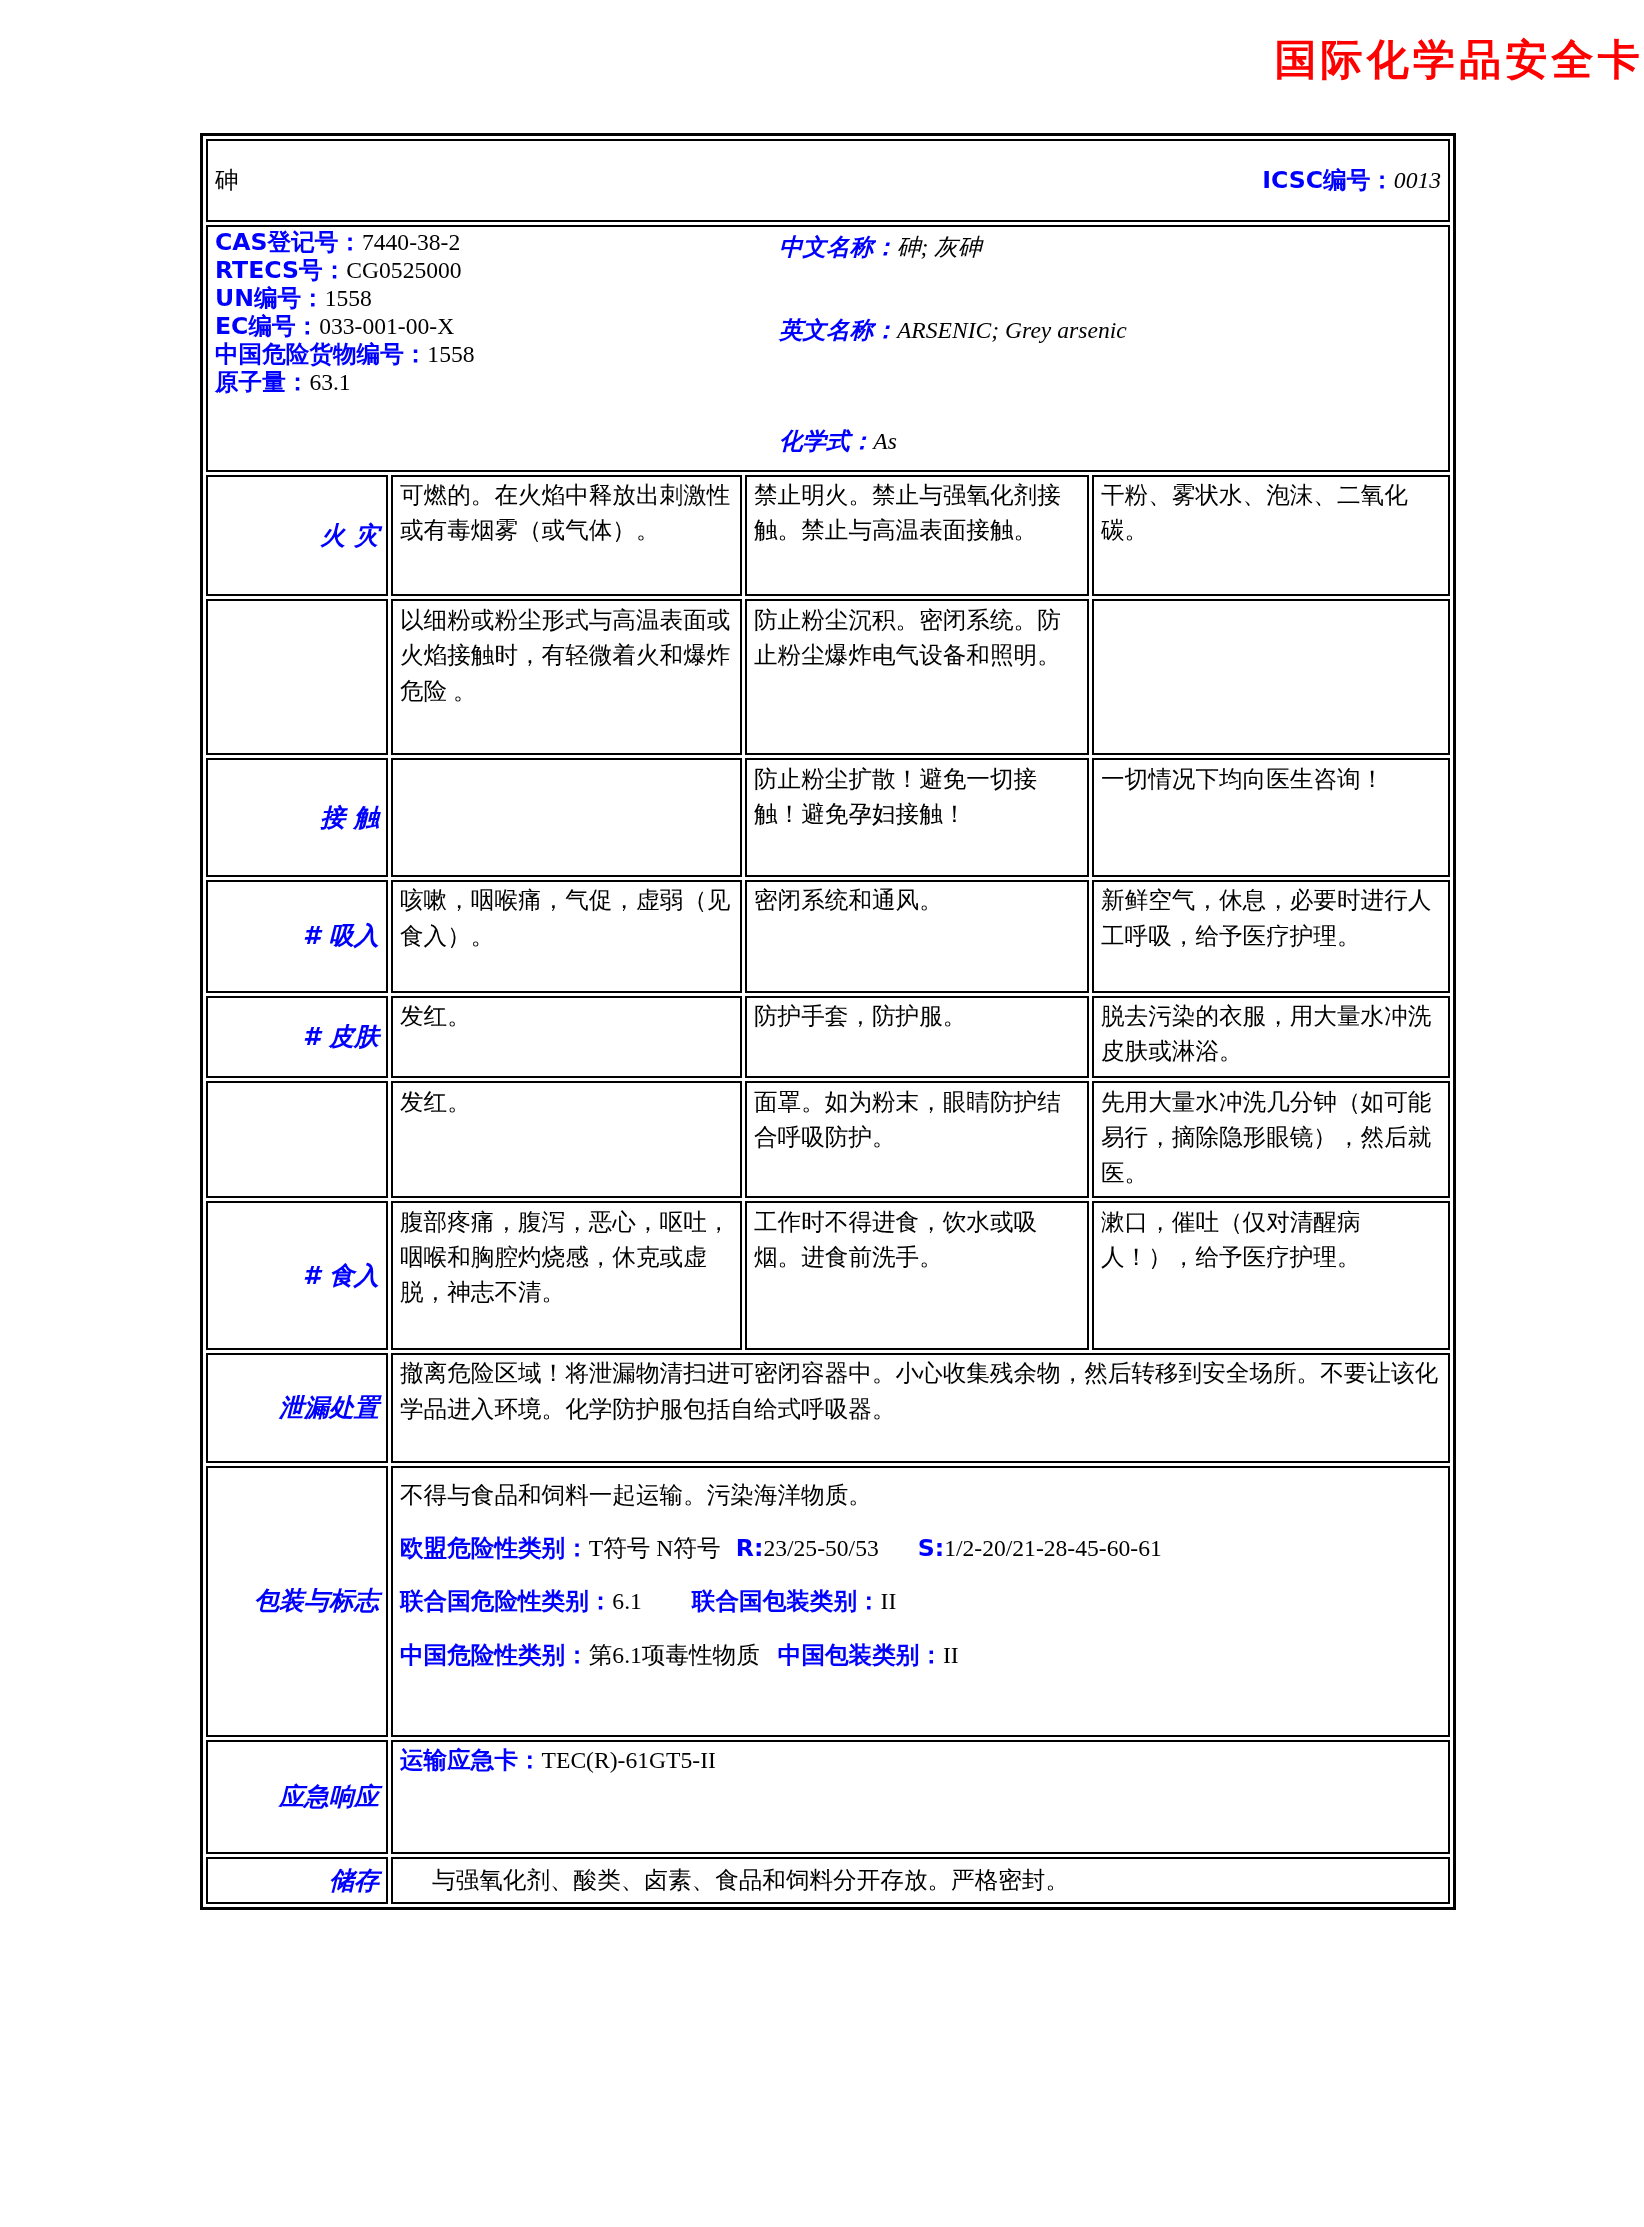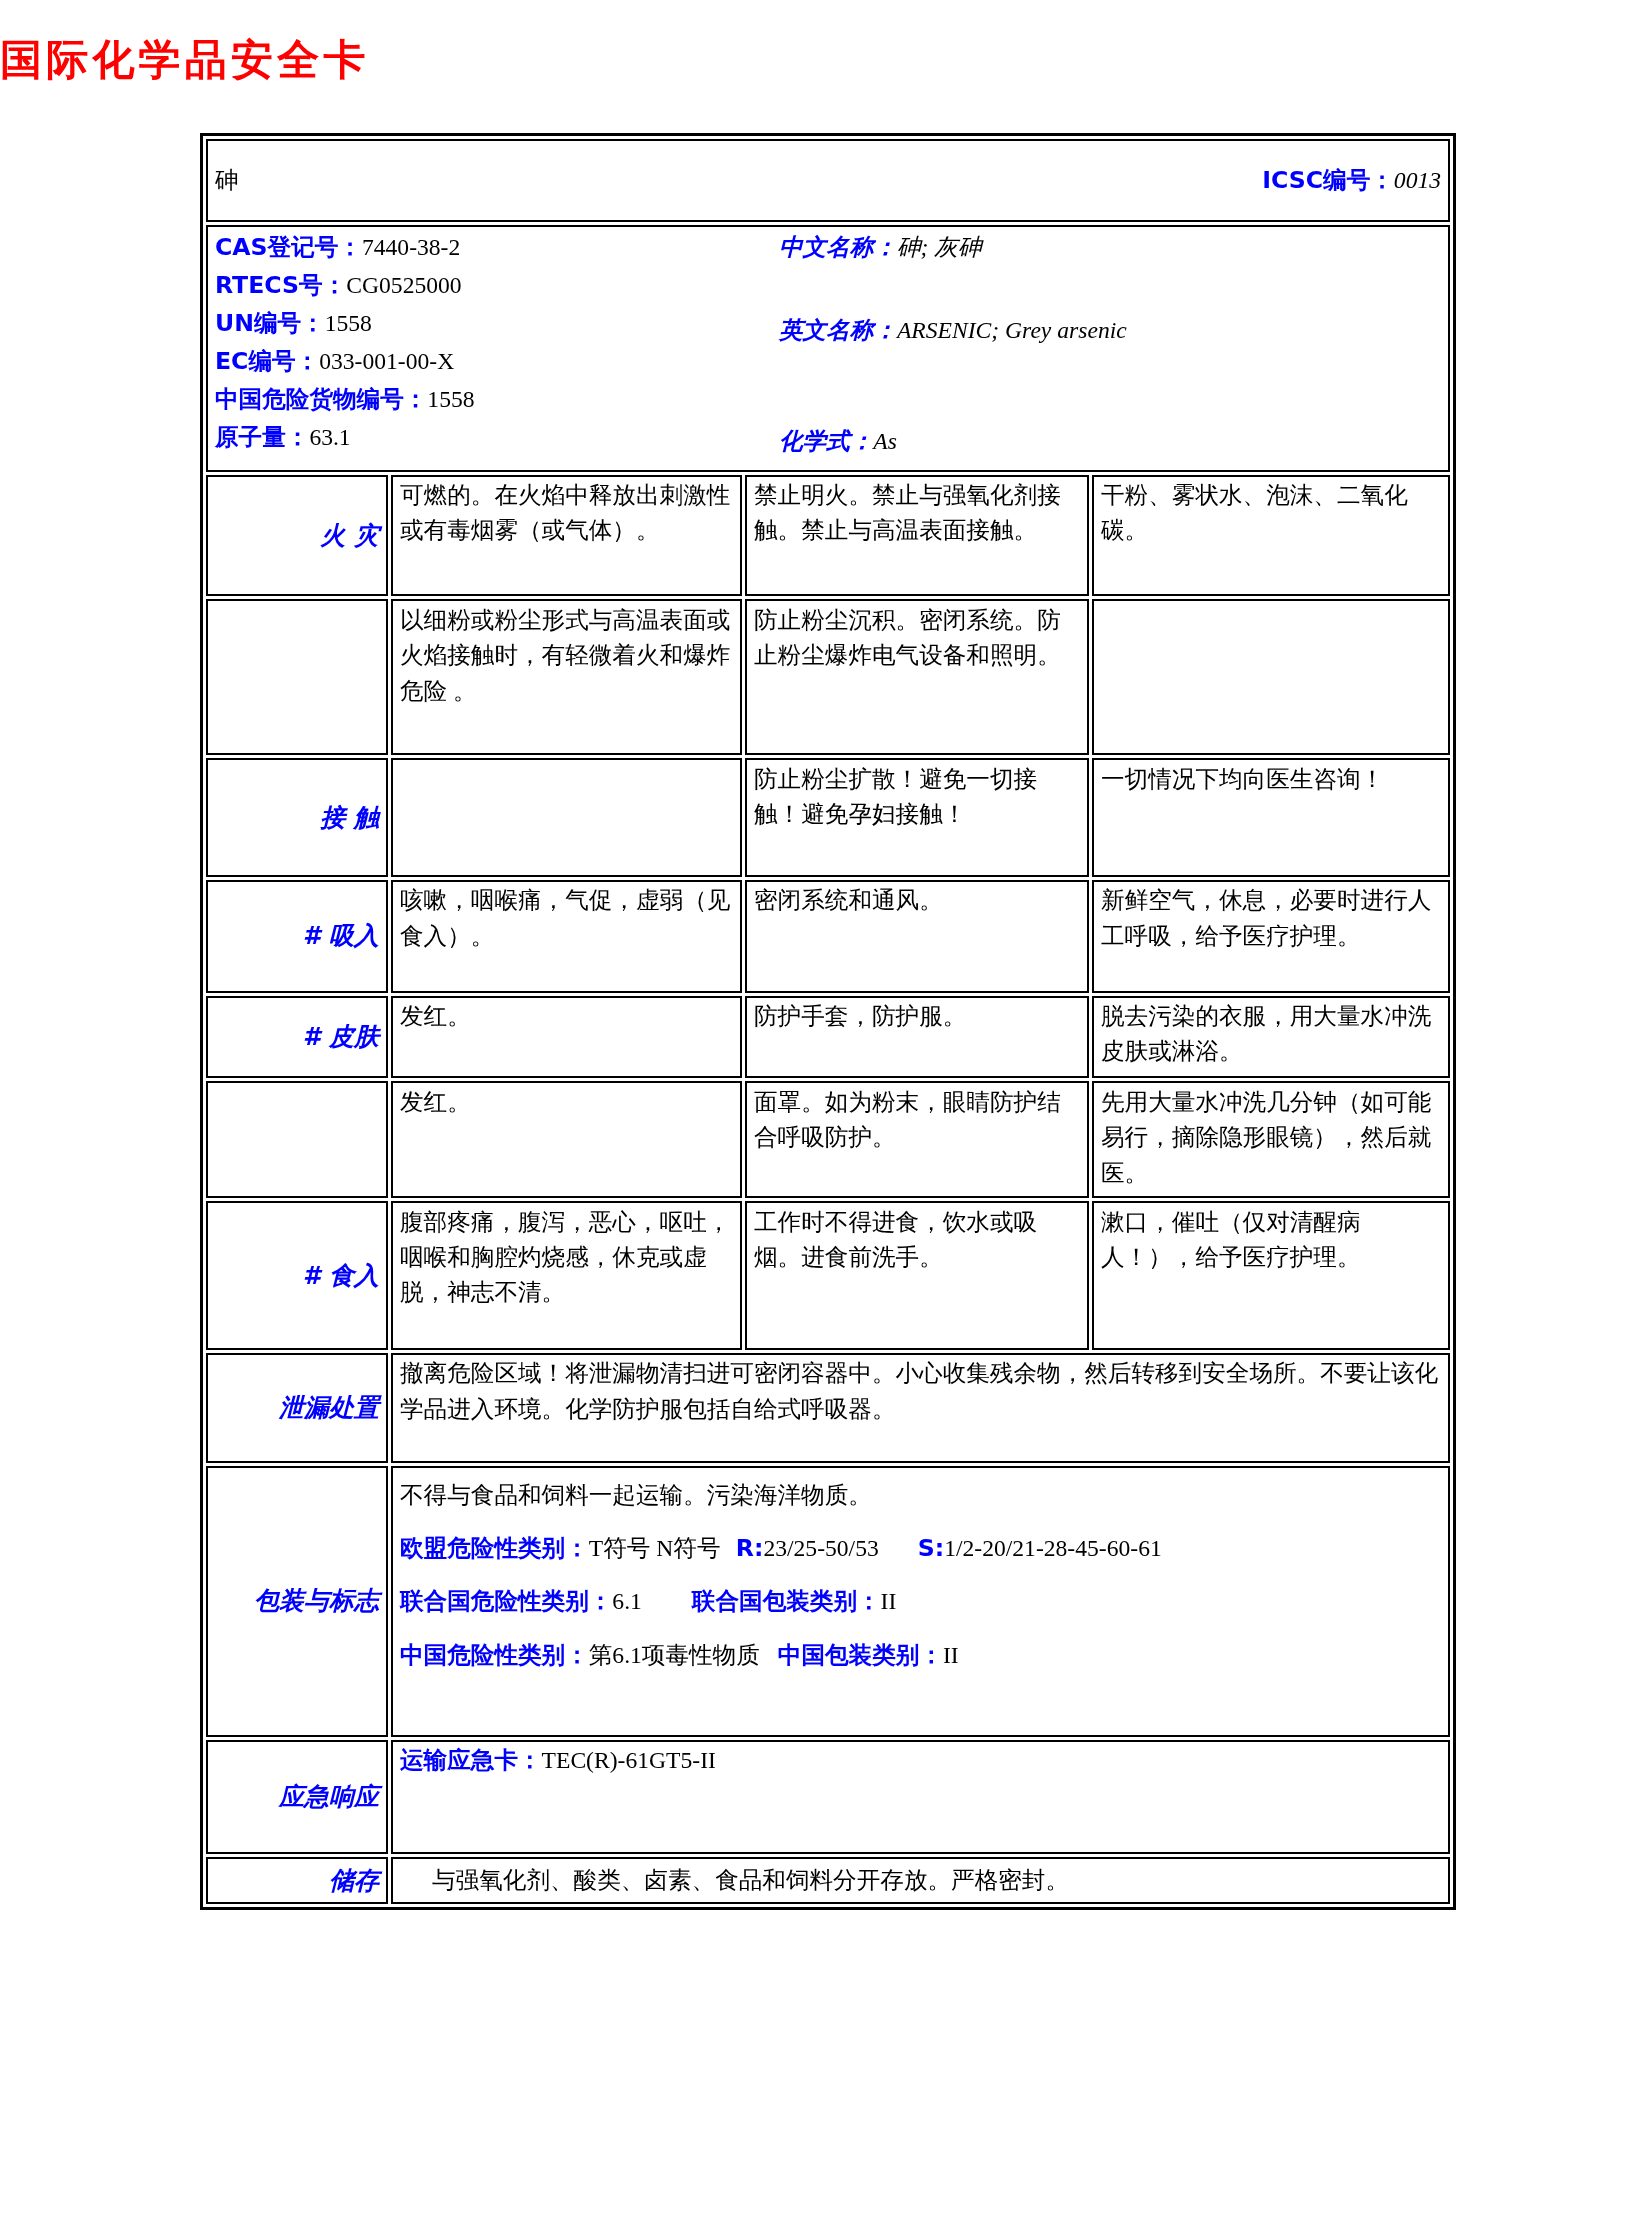--- a/index.html
+++ b/index.html
@@ -1,21 +1,21 @@
 <!DOCTYPE html>
 <html style="font-size:11px"><head>
 <meta charset="utf-8">
 <style>
   html,body{margin:0;padding:0;}
   body{
     width:1644px;height:2227px;background:#ffffff;position:relative;
     font-family:"Liberation Serif","DejaVu Serif",serif;color:#000;
   }
   .page-title{
-    position:absolute;top:32px;left:0;width:100%;text-align:left;
+    position:absolute;top:32px;left:0;width:100%;text-align:right;
     font-family:"DejaVu Sans","Liberation Sans",sans-serif;
     font-weight:bold;font-size:42px;color:#ff0000;letter-spacing:4.2px;
   }
   table.card{
     position:absolute;left:200px;top:133px;width:1251px;
     table-layout:fixed;border-collapse:separate;border-spacing:3.5px;
     border:3.5px solid #000;background:#fff;
   }
   td{
     border:2.1px solid #000;padding:1.4px 7px;vertical-align:top;
@@ -44,21 +44,21 @@
   .h-spill td{height:103px}
   .h-pack td{height:264px}
   .h-emer td{height:108px}
   .h-stor td{height:40px}
   
   .titlecell{vertical-align:middle;}
   .titleflex{display:flex;justify-content:space-between;align-items:center;}
   .icsc-num{font-style:italic;}
   
   .ids-wrap{position:relative;height:233px;}
-  .ids-left div{line-height:38px;}
+  .ids-left div{line-height:28px;}
   .ids-right{position:absolute;left:46%;top:1.4px;bottom:1.4px;right:0;font-style:italic;}
   .ids-cn{position:absolute;top:0;left:0;}
   .ids-en{position:absolute;top:83px;left:0;}
   .ids-formula{position:absolute;bottom:0;left:0;}
   
   .pack-line{margin:8.3px 0 18px 0;}
   .pack-line2{max-width:972px;}
   .gap-r{margin-left:15.3px;}
   .gap-s{margin-left:39px;}
   .gap-unpack{margin-left:50px;}

